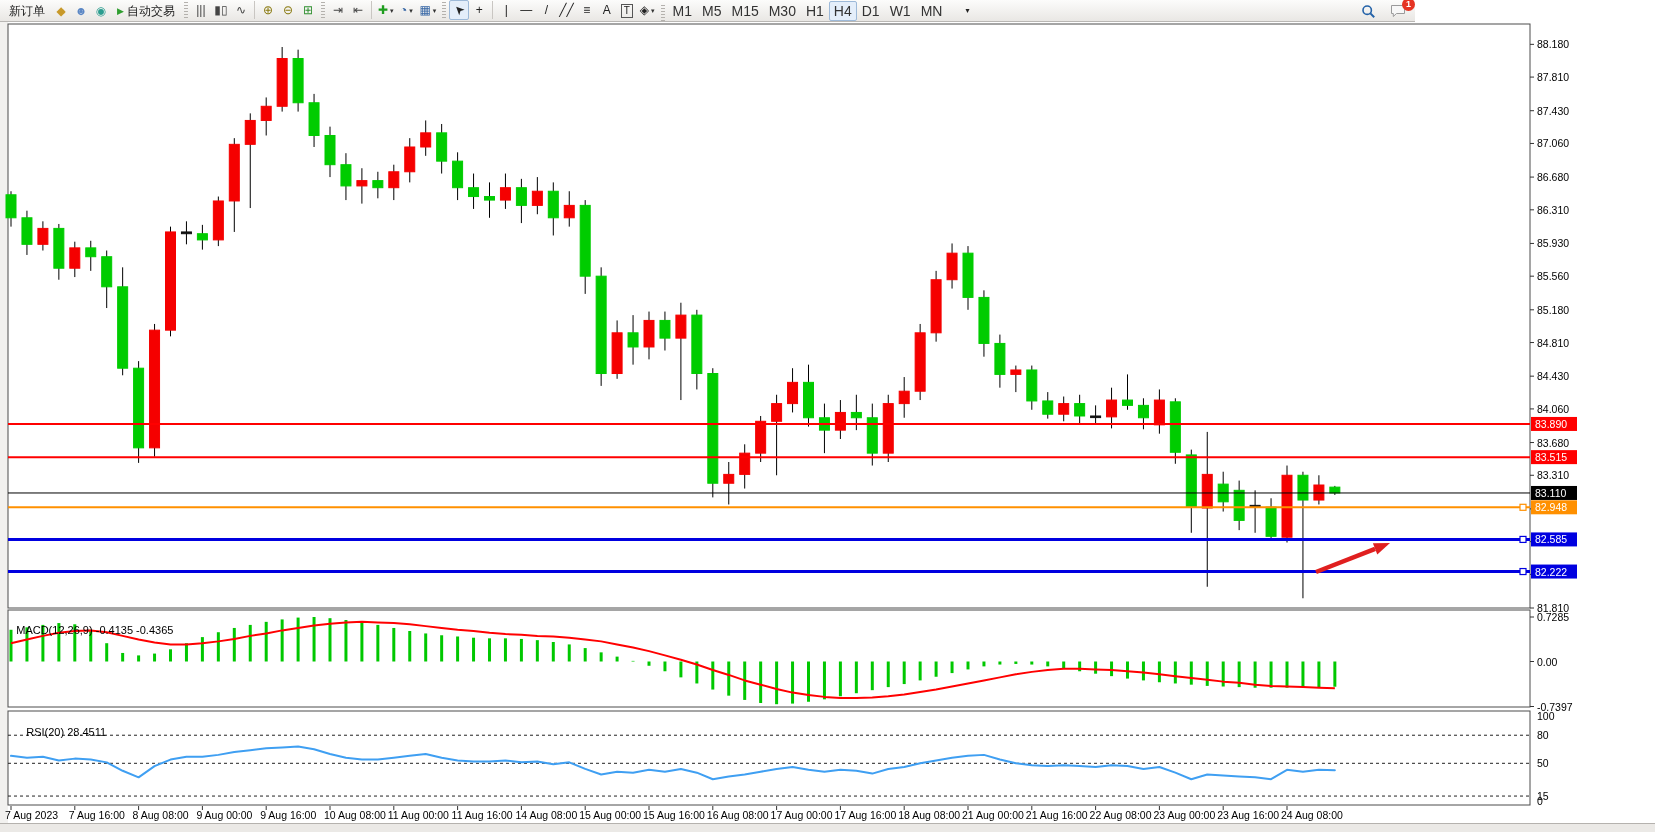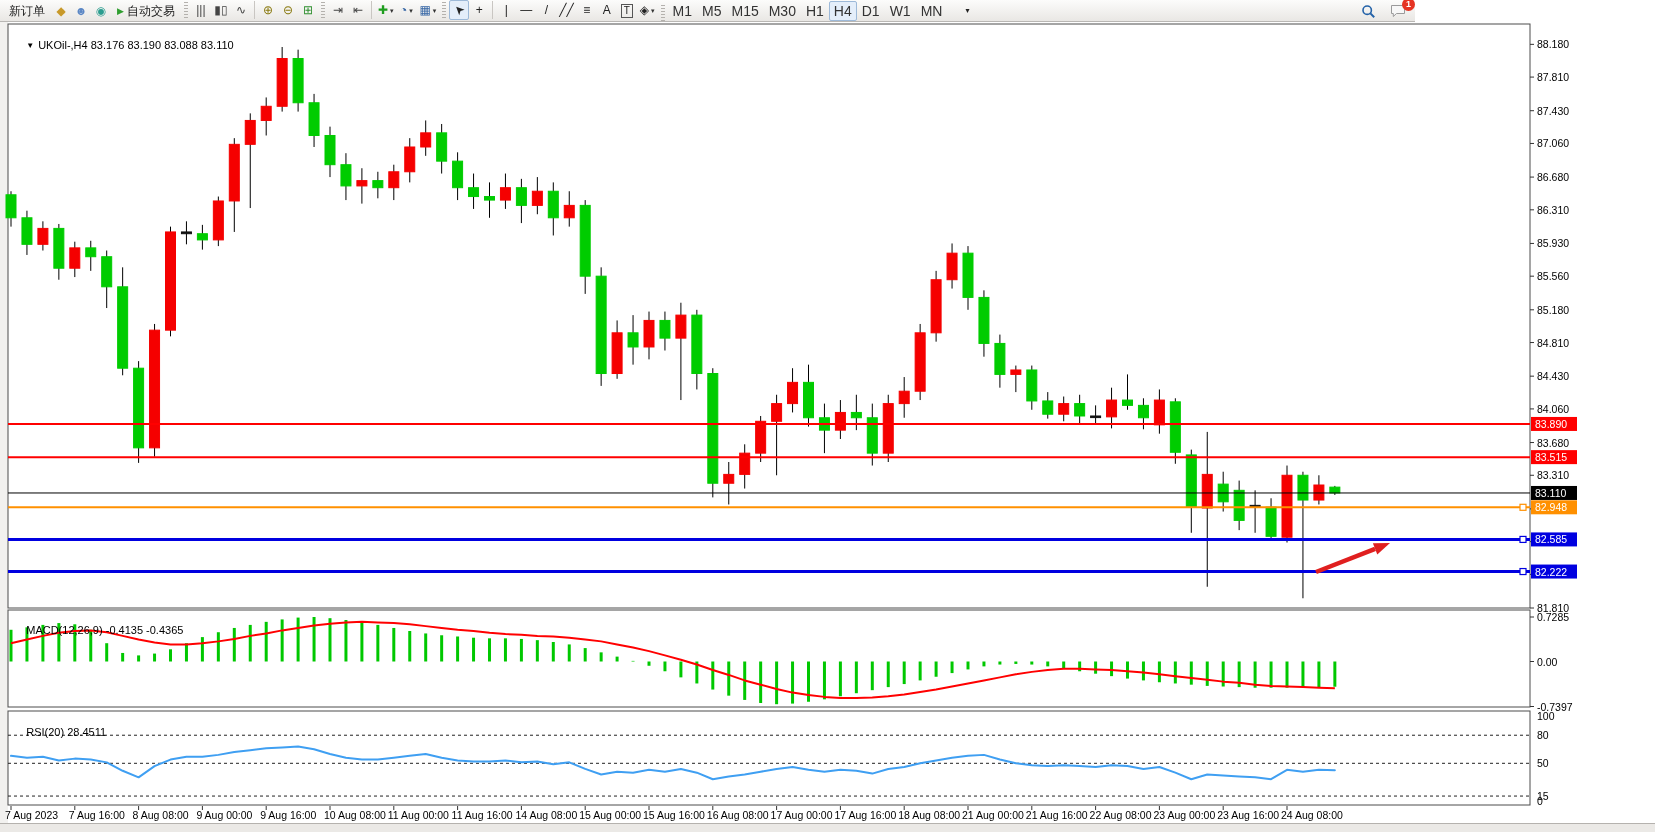--- a/index.html
+++ b/index.html
@@ -486,24 +486,21 @@
       <line x1="1095.6" y1="806" x2="1095.6" y2="810" stroke="#333" stroke-width="1"></line>
       <text x="1089.6" y="819" font-size="10.5" fill="#000">22 Aug 08:00</text>
       <line x1="1159.3999999999999" y1="806" x2="1159.3999999999999" y2="810" stroke="#333" stroke-width="1"></line>
       <text x="1153.3999999999999" y="819" font-size="10.5" fill="#000">23 Aug 00:00</text>
       <line x1="1223.2" y1="806" x2="1223.2" y2="810" stroke="#333" stroke-width="1"></line>
       <text x="1217.2" y="819" font-size="10.5" fill="#000">23 Aug 16:00</text>
       <line x1="1287" y1="806" x2="1287" y2="810" stroke="#333" stroke-width="1"></line>
       <text x="1281" y="819" font-size="10.5" fill="#000">24 Aug 08:00</text>
     </svg>
 
-  <div class="ovl" style="left:14px;top:27px">
-    <span class="tri">▼</span><span>UKOil-,H4</span><span> </span><span>83.176 83.190 83.088 83.110</span>
-  </div>
-  <div class="ovl" style="left:14px;top:612px">
+  <div class="ovl" style="left:4px;top:612px">
     <span>MACD(12,26,9)</span><span> </span><span>-0.4135 -0.4365</span>
   </div>
   <div class="ovl" style="left:14px;top:714px">
     <span>RSI(20)</span><span> </span><span>28.4511</span>
   </div>
 
   <div class="bottomstrip"></div>
 </div>
 
 </body></html>

